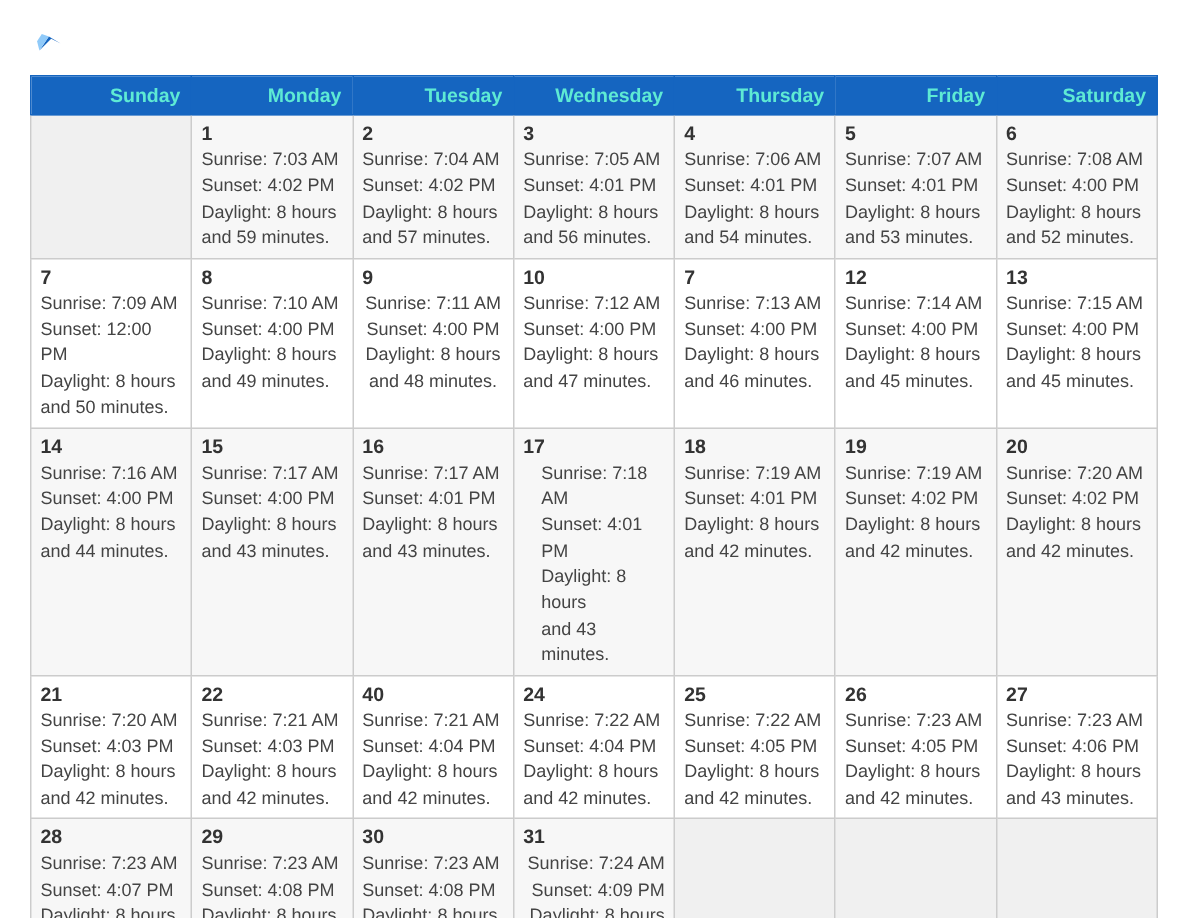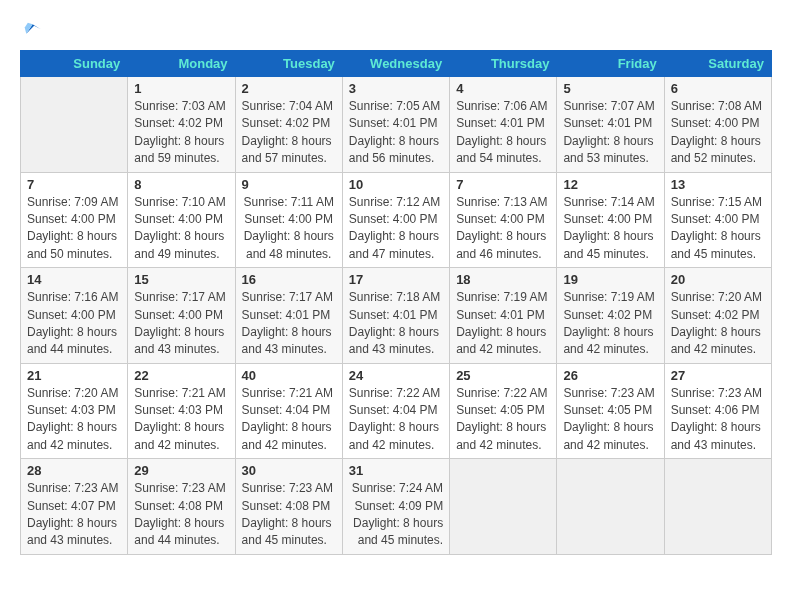--- a/index.html
+++ b/index.html
@@ -157,21 +157,21 @@
           <div class="day-info" style="white-space: pre-line;">Sunrise: 7:08 AM
 Sunset: 4:00 PM
 Daylight: 8 hours
 and 52 minutes.</div>
         </td>
       </tr>
       <tr>
         <td>
           <div class="day-number">7</div>
           <div class="day-info" style="white-space: pre-line;">Sunrise: 7:09 AM
-Sunset: 4:00 PM
+Sunset: 12:00 PM
 Daylight: 8 hours
 and 50 minutes.</div>
         </td>
         <td>
           <div class="day-number">8</div>
           <div class="day-info" style="white-space: pre-line;">Sunrise: 7:10 AM
 Sunset: 4:00 PM
 Daylight: 8 hours
 and 49 minutes.</div>
         </td>
@@ -228,21 +228,21 @@
         </td>
         <td>
           <div class="day-number">16</div>
           <div class="day-info" style="white-space: pre-line;">Sunrise: 7:17 AM
 Sunset: 4:01 PM
 Daylight: 8 hours
 and 43 minutes.</div>
         </td>
         <td>
           <div class="day-number">17</div>
-          <div class="day-info" style="white-space: pre-line;">Sunrise: 7:18 AM
+          <div class="day-info" style="white-space: pre-line; margin-left: 12px;">Sunrise: 7:18 AM
 Sunset: 4:01 PM
 Daylight: 8 hours
 and 43 minutes.</div>
         </td>
         <td>
           <div class="day-number">18</div>
           <div class="day-info" style="white-space: pre-line;">Sunrise: 7:19 AM
 Sunset: 4:01 PM
 Daylight: 8 hours
 and 42 minutes.</div>

